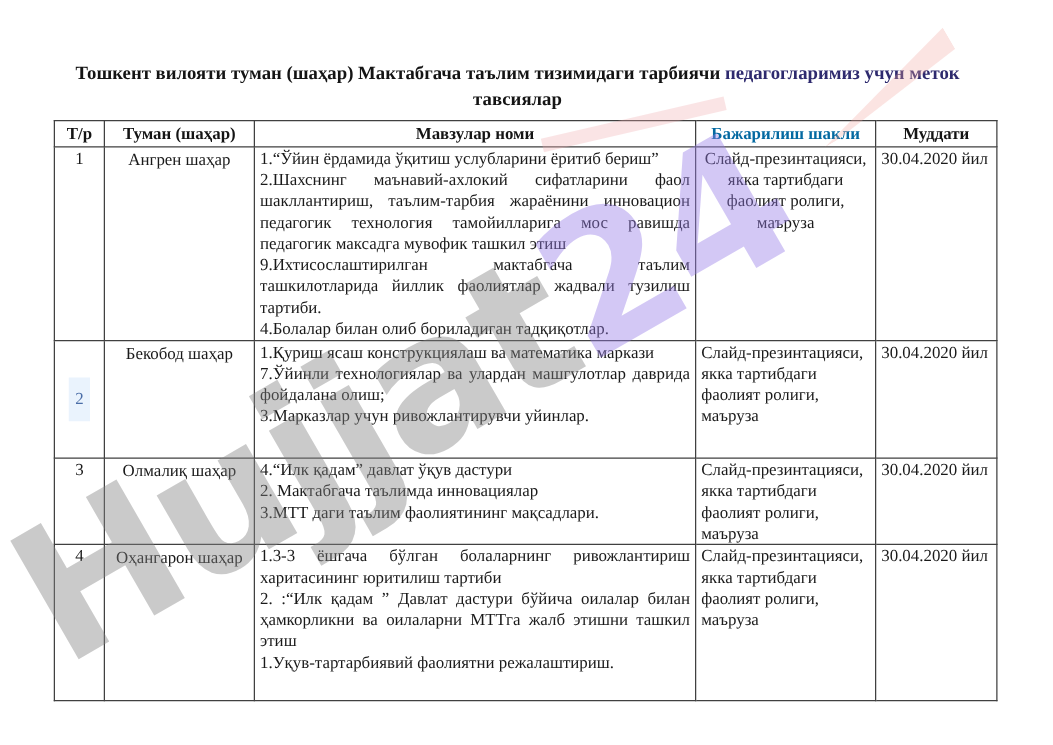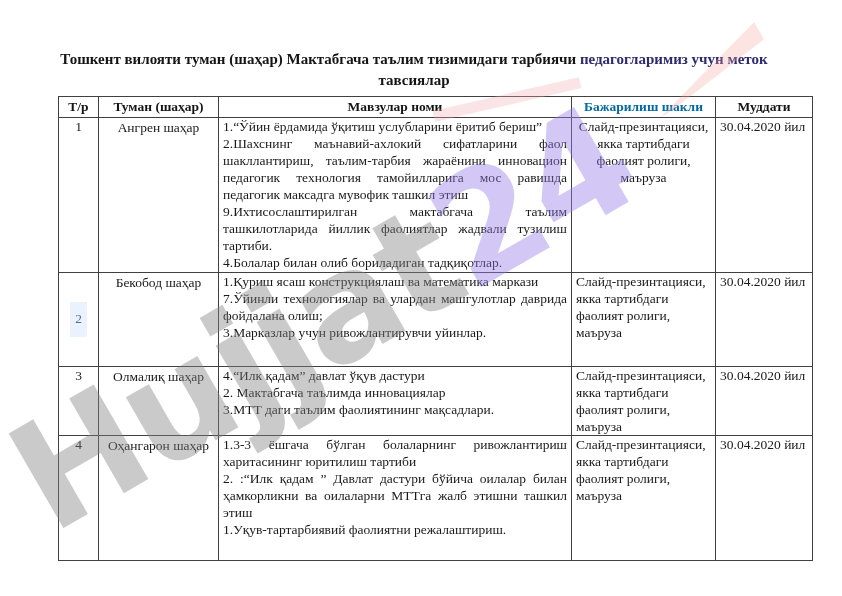--- a/index.html
+++ b/index.html
@@ -19,21 +19,21 @@
     text-align:center;
     font-weight:bold;
     font-size:15px;
     line-height:21px;
     color:#141414;
   }
   .title-tint { color:#2e2a6e; }
 
   table.doc-table {
     position:absolute;
-    left:58px; top:96px;
+    left:43px; top:96px;
     width:754px;
     border-collapse:collapse;
     table-layout:fixed;
     background:transparent;
   }
   .doc-table col.c-num      { width:40px; }
   .doc-table col.c-district { width:120px; }
   .doc-table col.c-topics   { width:353px; }
   .doc-table col.c-form     { width:144px; }
   .doc-table col.c-deadline { width:97px; }

